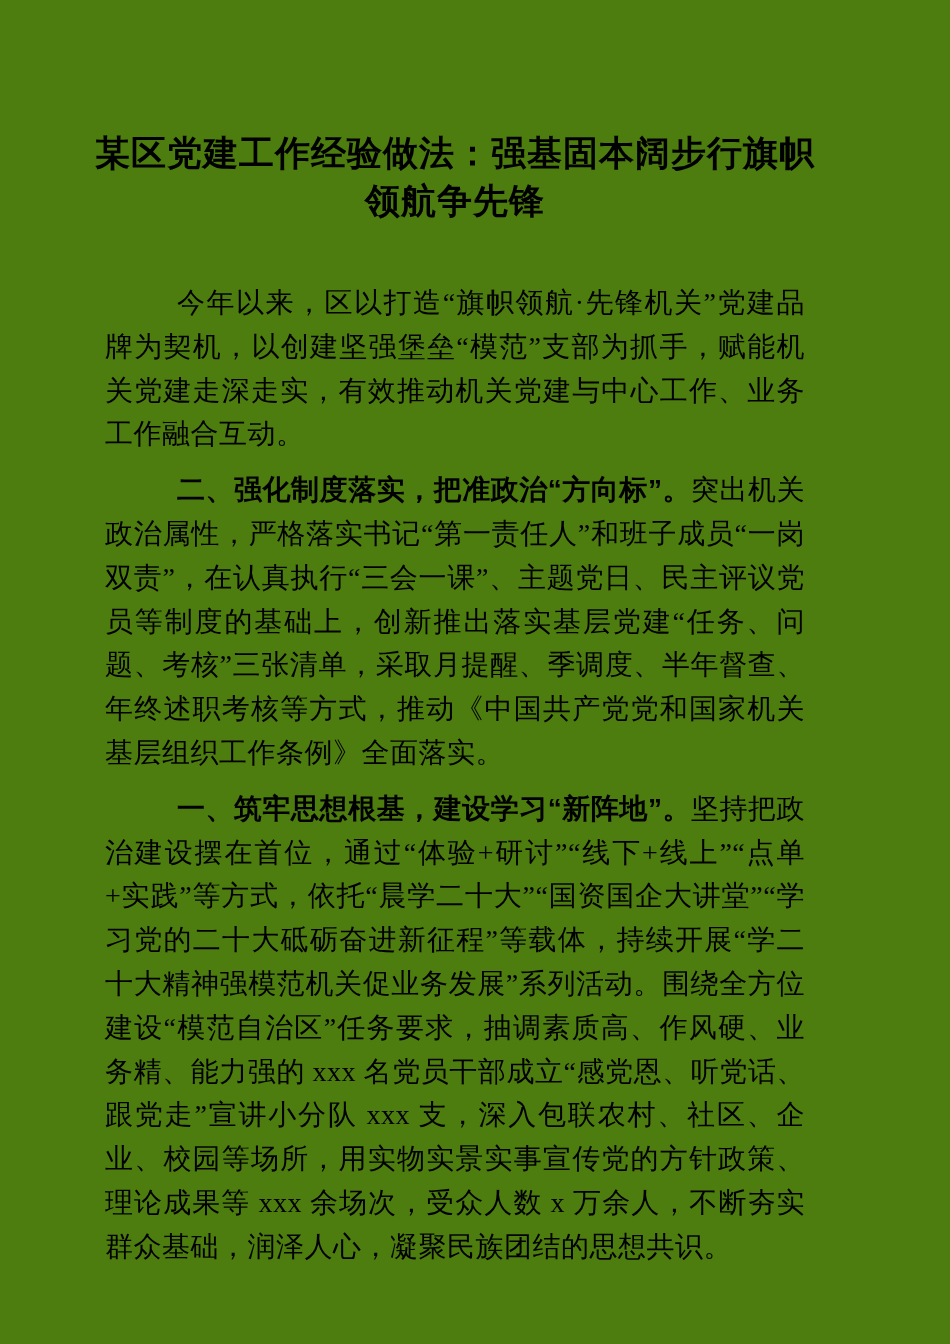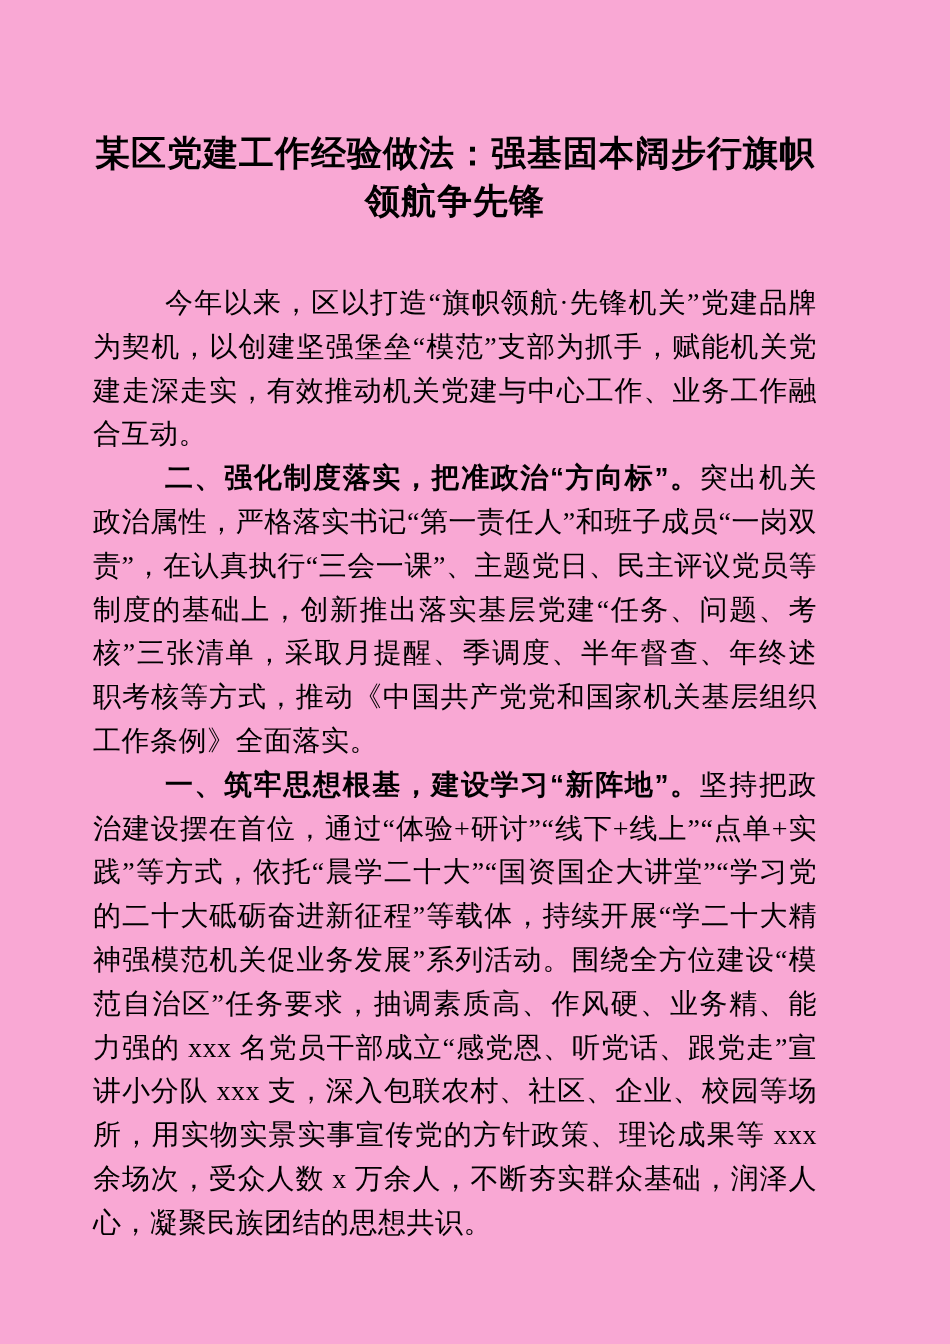--- a/index.html
+++ b/index.html
@@ -9,34 +9,34 @@
     background: #ffffff;
     color: #000000;
     font-family: "Liberation Serif", serif;
     overflow: hidden;
   }
   .page {
     box-sizing: border-box;
     width: 950px;
     height: 1344px;
     padding: 130px 133px 0 93px;
-    background: #f9a8d4;
+    background: #4d7c0f;
   }
   .title {
     margin: 0;
     font-size: 35px;
     line-height: 48px;
     font-weight: 700;
     text-align: center;
     letter-spacing: 1px;
     font-family: "Liberation Serif", serif;
   }
   .doc-body { margin-top: 55px; }
   .para {
-    margin: 0;
+    margin: 12px;
     font-size: 28px;
     line-height: 43.8px;
     text-align: justify;
     text-indent: 72px;
     letter-spacing: 0.5px;
     word-break: break-all;
   }
   .lead {
     font-family: "Liberation Sans", sans-serif;
     font-weight: 700;

